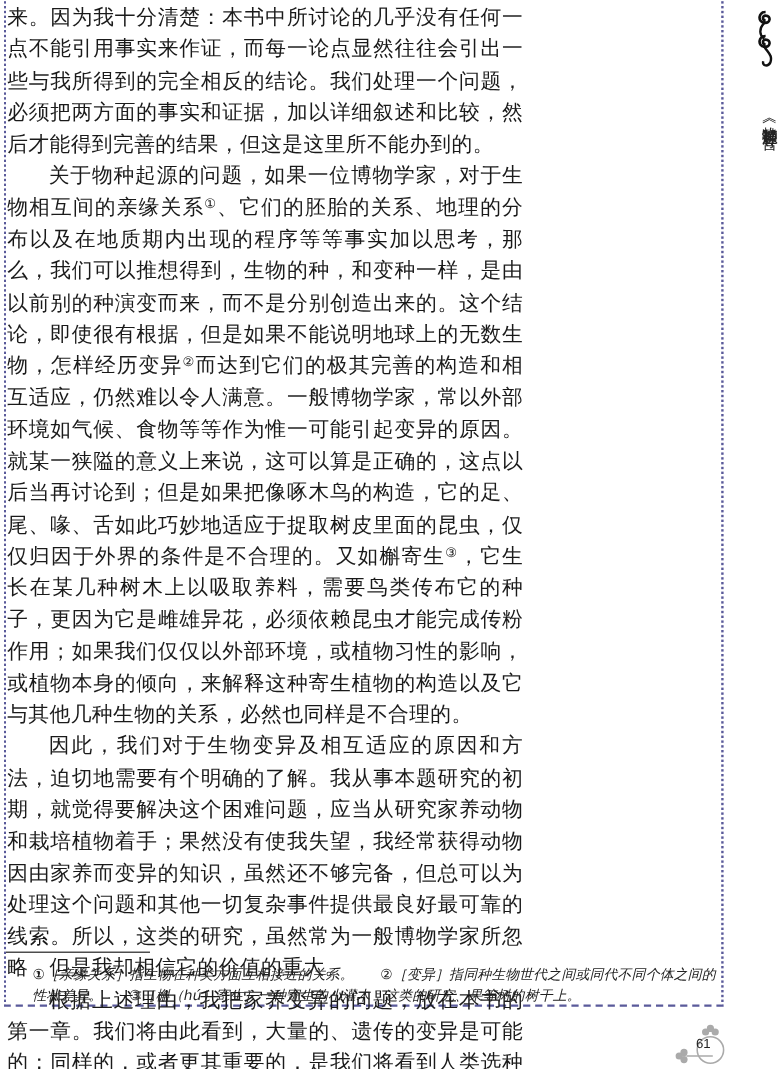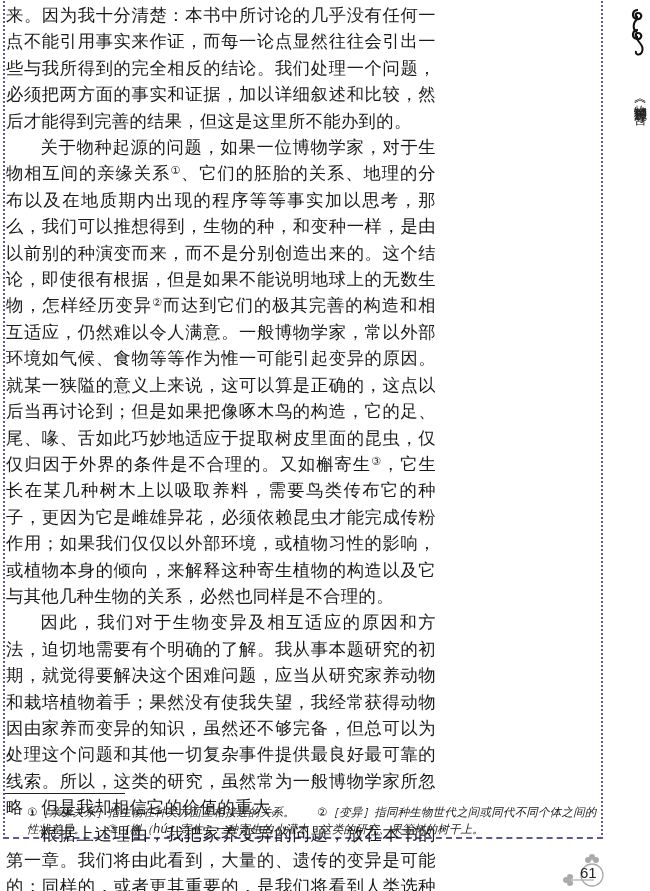--- a/index.html
+++ b/index.html
@@ -29,21 +29,21 @@
   }
   .footnotes .fn { display: inline; font-style: italic; }
   .footnotes .gap { display: inline-block; width: 22px; }
   .side-ornament { position: absolute; left: 628px; top: 6px; width: 20px; height: 50px; }
   .side-title {
     position: absolute; left: 627px; top: 94px; width: 22px;
     writing-mode: vertical-rl; font-size: 13px; letter-spacing: 1px; color: #222;
   }
   .page-number-wrap { position: absolute; left: 560px; top: 852px; width: 60px; height: 38px; }
   .page-number {
-    position: absolute; left: 20px; top: 12px; font-size: 15px; color: #222;
+    position: absolute; left: 20px; top: 12px; font-size: 11px; color: #222;
     font-family: "Liberation Sans", sans-serif;
   }
 </style>
 </head>
 <body>
 
 <div class="text-frame"></div>
 
 <div class="body-text">
   <p>来。因为我十分清楚：本书中所讨论的几乎没有任何一点不能引用事实来作证，而每一论点显然往往会引出一些与我所得到的完全相反的结论。我们处理一个问题，必须把两方面的事实和证据，加以详细叙述和比较，然后才能得到完善的结果，但这是这里所不能办到的。</p>

